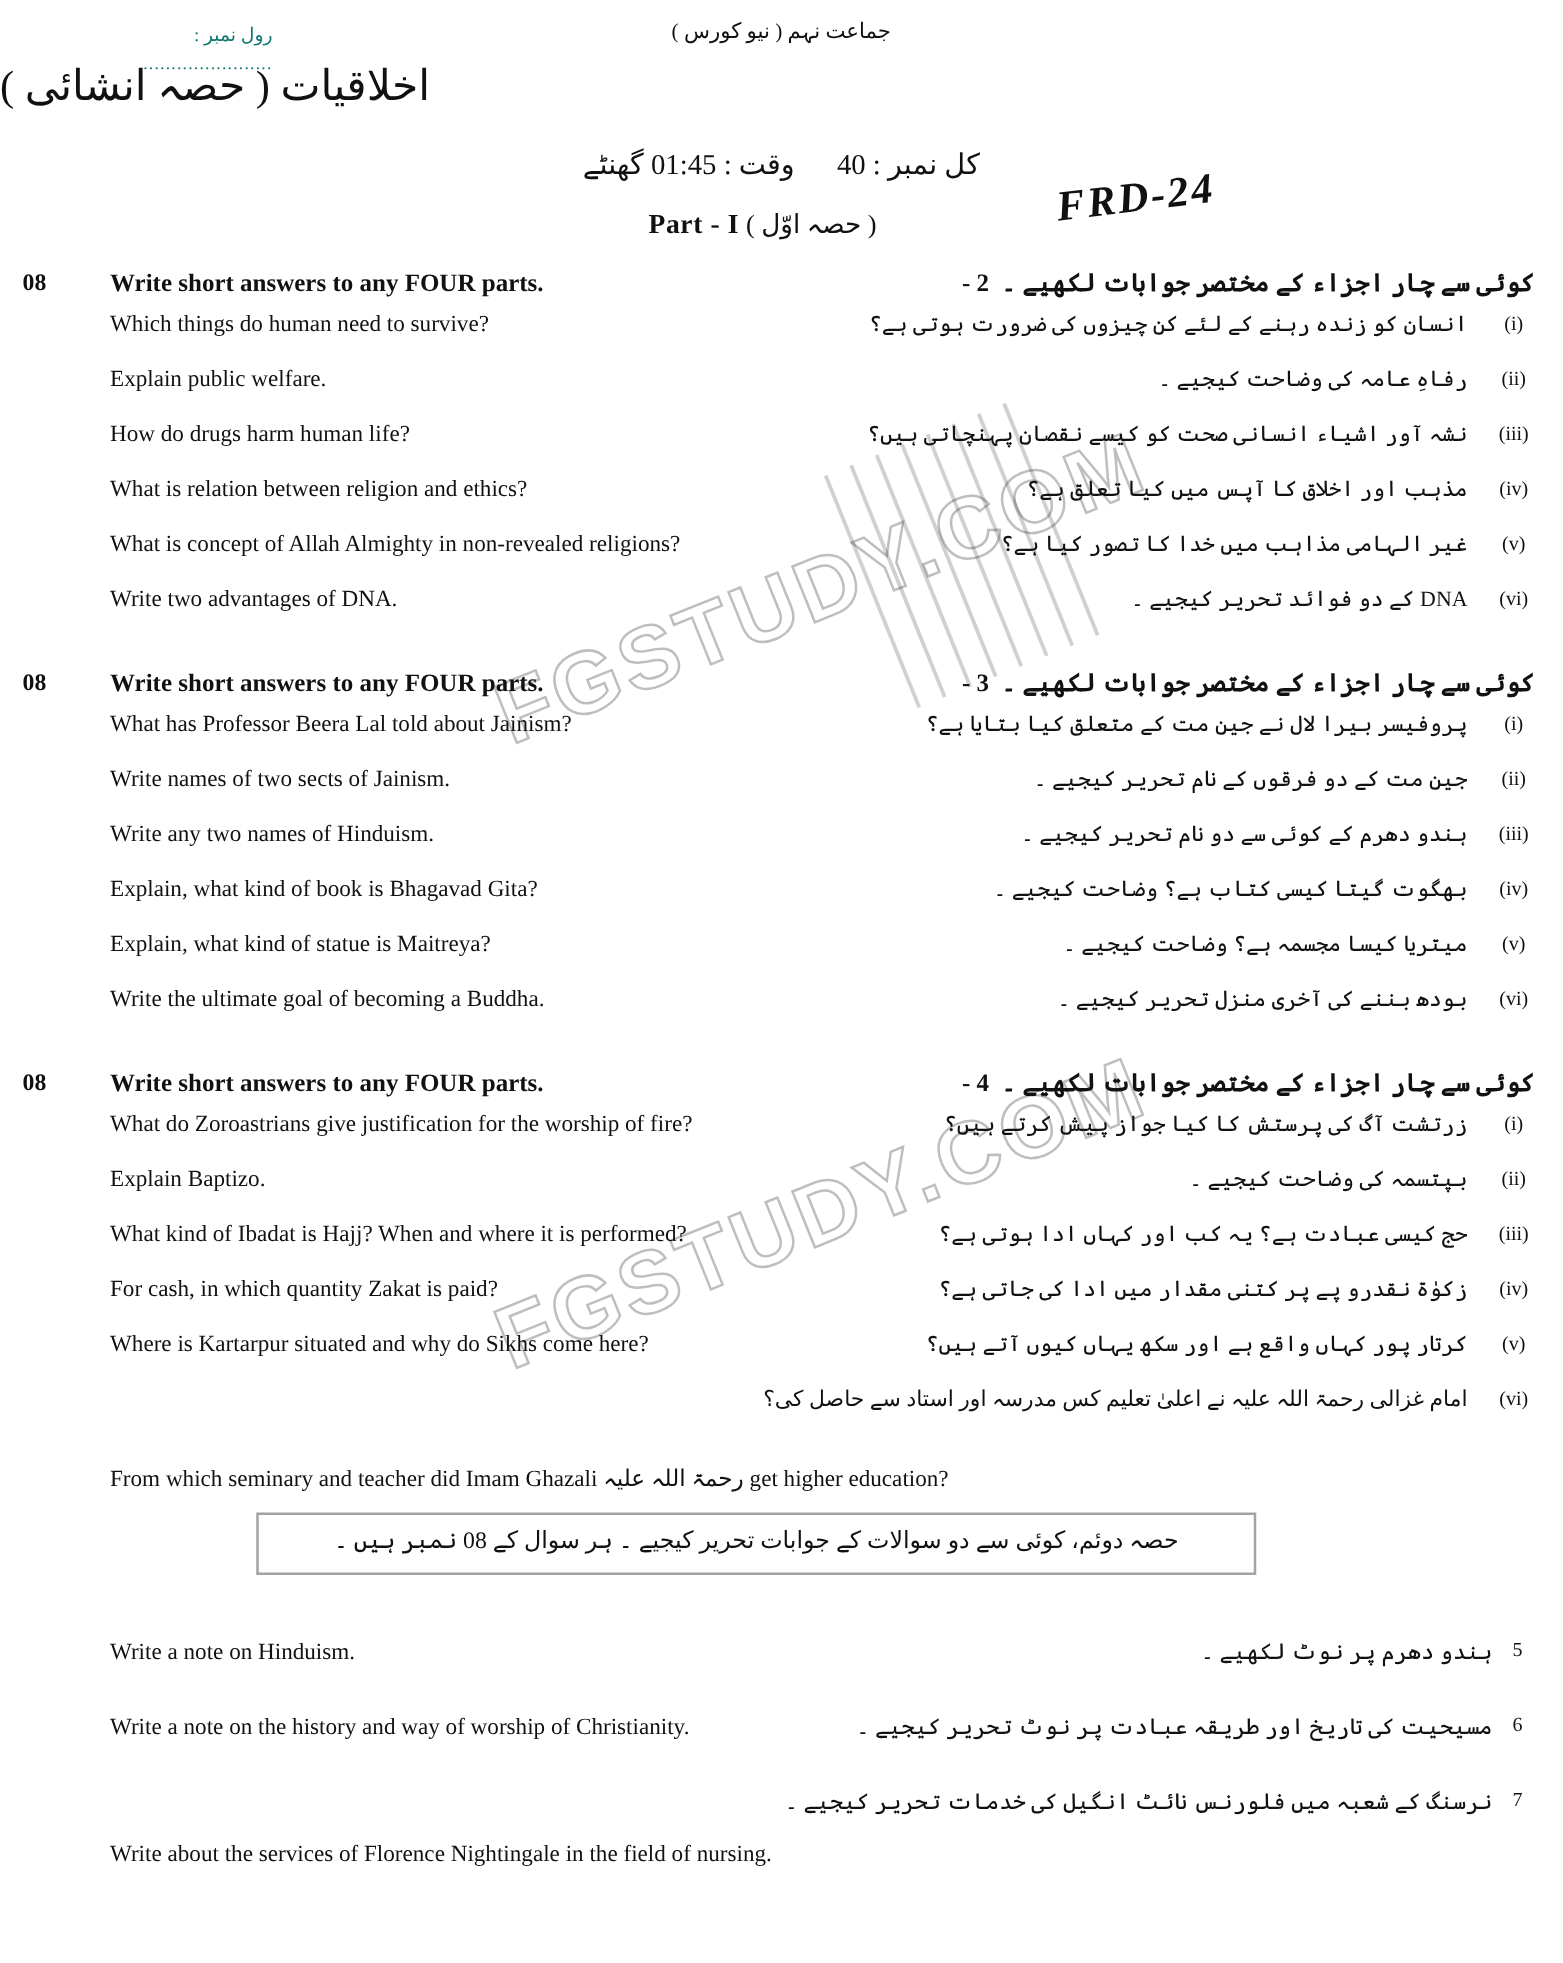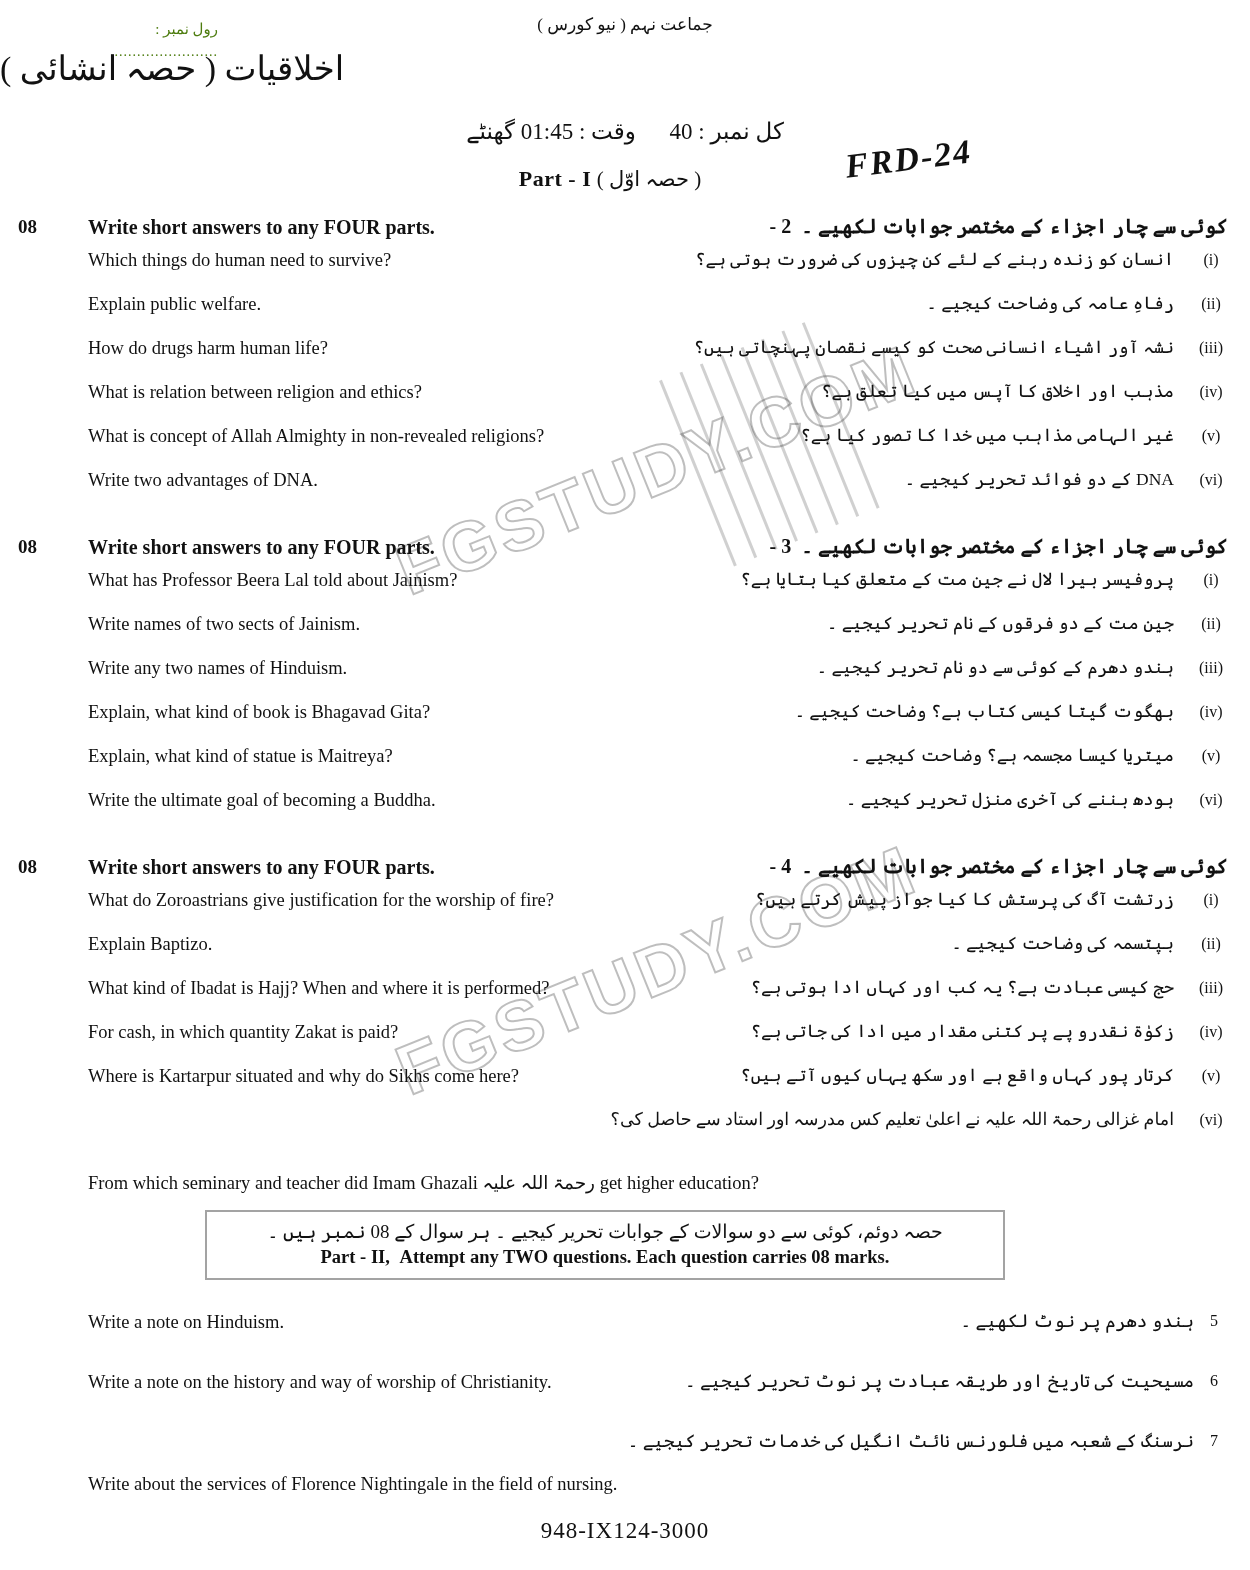--- a/index.html
+++ b/index.html
@@ -26,21 +26,21 @@
   .roll-no {
     position: absolute;
     left: 18px;
     top: 18px;
     width: 200px;
     text-align: right;
     font-family: "Liberation Serif", serif;
     font-size: 15px;
     line-height: 1.5;
     direction: rtl;
-    color: #4d7c0f;
+    color: #0f766e;
   }
   .roll-no .dots {
     letter-spacing: 1px;
     font-size: 14px;
   }
 
   .class-line {
     position: absolute;
     top: 14px;
     left: 0;
@@ -415,37 +415,32 @@
     <div class="qrow">
       <span class="num">(vi)</span>
       <span class="urdu">امام غزالی رحمۃ اللہ علیہ نے اعلیٰ تعلیم کس مدرسہ اور استاد سے حاصل کی؟</span>
     </div>
   </div>
 
   <div class="q4-extra-eng">From which seminary and teacher did Imam Ghazali رحمۃ اللہ علیہ get higher education?</div>
 
   <div class="part2box">
     <div class="urdu">حصہ دوئم،   کوئی سے دو سوالات کے جوابات تحریر کیجیے ۔ ہر سوال کے 08 نمبر ہیں ۔</div>
-    <div class="eng">
-      <span class="lbl">Part - II,</span>
-      <span>Attempt any TWO questions.  Each question carries 08 marks.</span>
-    </div>
   </div>
 
   <div class="p2row" id="p5">
     <span class="eng">Write a note on Hinduism.</span>
     <span class="num">5</span>
     <span class="urdu">ہندو دھرم پر نوٹ لکھیے ۔</span>
   </div>
   <div class="p2row" id="p6">
     <span class="eng">Write a note on the history and way of worship of Christianity.</span>
     <span class="num">6</span>
     <span class="urdu">مسیحیت کی تاریخ اور طریقہ عبادت پر نوٹ تحریر کیجیے ۔</span>
   </div>
   <div class="p2row" id="p7">
     <span class="eng">Write about the services of Florence Nightingale in the field of nursing.</span>
     <span class="num">7</span>
     <span class="urdu">نرسنگ کے شعبہ میں فلورنس نائٹ انگیل کی خدمات تحریر کیجیے ۔</span>
   </div>
 
-  <div class="footer">948-IX124-3000</div>
 
 </div>
 
 </body></html>

